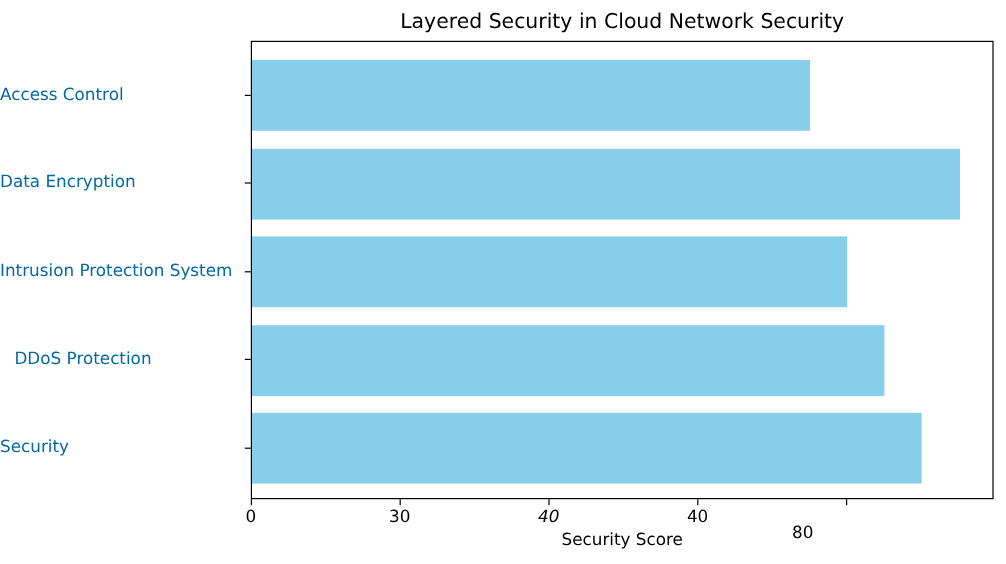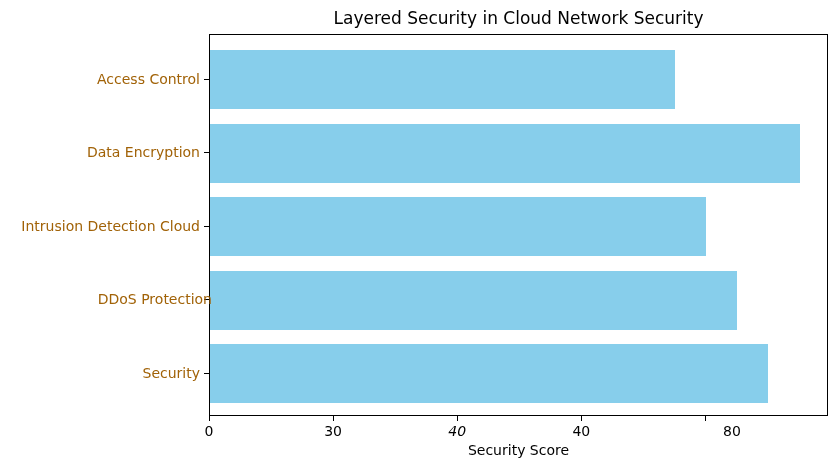--- a/index.html
+++ b/index.html
@@ -33,24 +33,24 @@
     background: #ffffff;
   }
   .bar {
     position: absolute;
     left: 0;
   }
   .y-tick-label {
     position: absolute;
     left: 0;
     width: 200px;
-    text-align: right;
+    text-align: left;
     font-size: 14px;
     line-height: 16px;
-    color: #a16207;
+    color: #0369a1;
     white-space: nowrap;
   }
   .y-tick-mark {
     position: absolute;
     width: 5px;
     height: 1px;
     background: #000000;
     left: 204px;
   }
   .x-tick-mark {
@@ -90,28 +90,28 @@
       <div class="bar" style="top: 162px; height: 59px; width: 496.441px; background: rgb(135, 206, 235);"></div>
       <div class="bar" style="top: 235.5px; height: 59px; width: 527.469px; background: rgb(135, 206, 235);"></div>
       <div class="bar" style="top: 309px; height: 59px; width: 558.496px; background: rgb(135, 206, 235);"></div>
     </div>
   <div class="x-axis-title">Security Score</div>
 <div class="y-tick-mark" style="top: 78.5px;"></div>
     <div class="y-tick-label" style="top: 70.5px;">Access Control</div>
     <div class="y-tick-mark" style="top: 152px;"></div>
     <div class="y-tick-label" style="top: 144px;">Data Encryption</div>
     <div class="y-tick-mark" style="top: 225.5px;"></div>
-    <div class="y-tick-label" style="top: 217.5px;">Intrusion Detection Cloud</div>
+    <div class="y-tick-label" style="top: 217.5px;">Intrusion Protection System</div>
     <div class="y-tick-mark" style="top: 299px;"></div>
     <div class="y-tick-label" style="top: 291px; margin-left: 12px;">DDoS Protection</div>
     <div class="y-tick-mark" style="top: 372.5px;"></div>
     <div class="y-tick-label" style="top: 364.5px;">Security</div>
     <div class="x-tick-mark" style="left: 209px;"></div>
     <div class="x-tick-label" style="left: 179px;">0</div>
     <div class="x-tick-mark" style="left: 333.11px;"></div>
     <div class="x-tick-label" style="left: 303.11px;">30</div>
     <div class="x-tick-mark" style="left: 457.221px;"></div>
     <div class="x-tick-label" style="left: 427.221px; font-style: italic;">40</div>
     <div class="x-tick-mark" style="left: 581.331px;"></div>
     <div class="x-tick-label" style="left: 551.331px;">40</div>
     <div class="x-tick-mark" style="left: 705.441px;"></div>
-    <div class="x-tick-label" style="left: 702px;">80</div>
+    <div class="x-tick-label" style="left: 639px; margin-top: 13px;">80</div>
   </div>
 
 </body></html>

